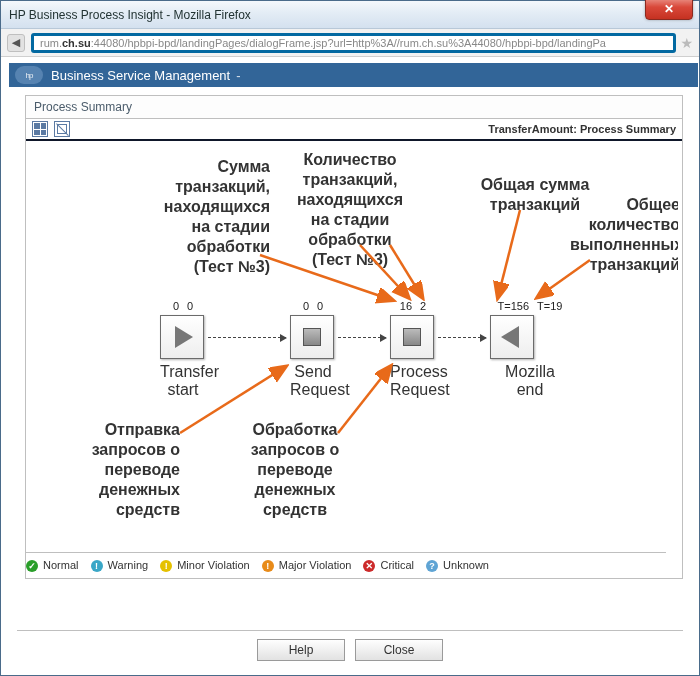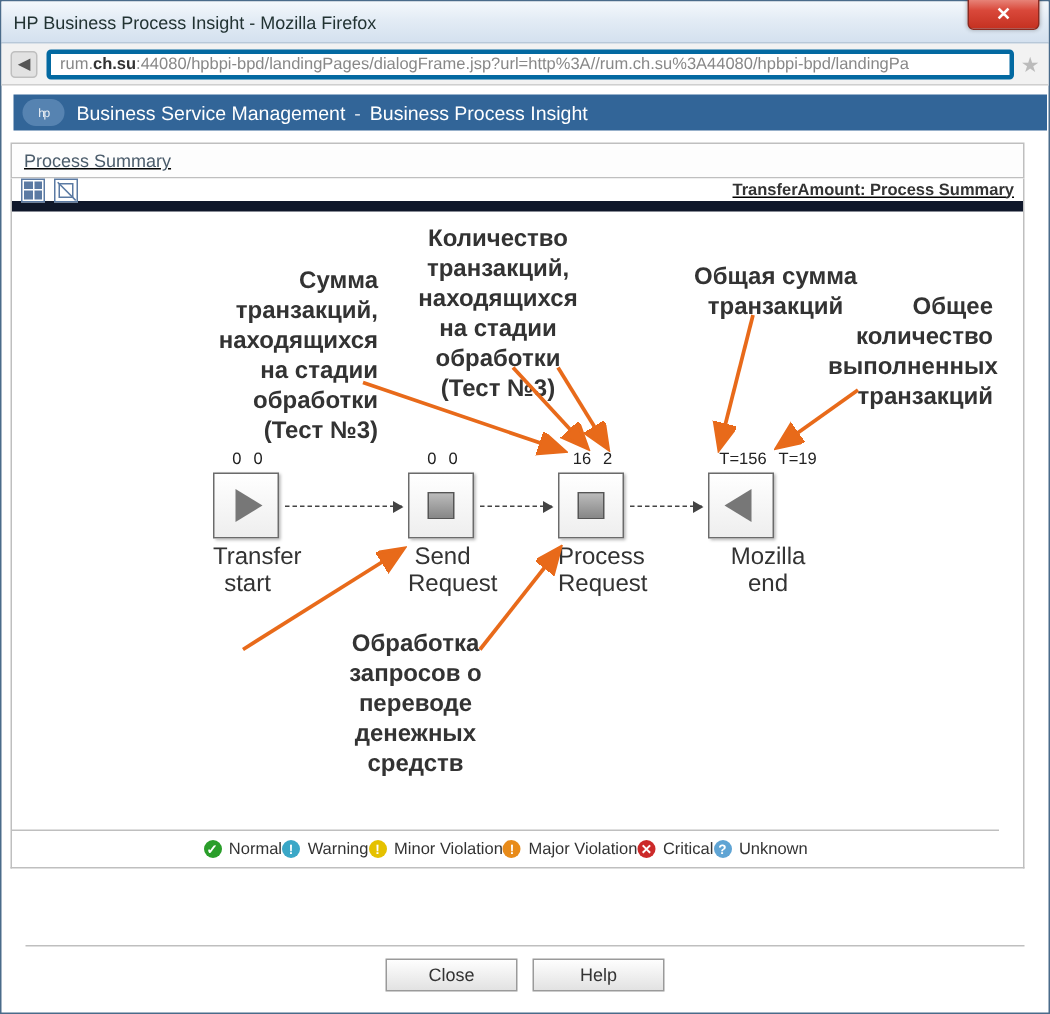--- a/index.html
+++ b/index.html
@@ -26,24 +26,24 @@
   .url-star { margin-left: 4px; color: #bbb; font-size: 14px; }
 
   
   .hp-band { background: #326598; color: #fff; height: 24px; margin: 6px 1px 0 8px;
              display: flex; align-items: center; font-size: 13px; }
   .hp-logo { width: 28px; height: 18px; background: #5b87b4; border-radius: 10px; margin: 0 8px 0 6px;
              display: flex; align-items: center; justify-content: center; font-size: 8px; letter-spacing: -1px; color:#fff; opacity:.9;}
   .hp-band .sep { margin: 0 6px; opacity: .8; }
 
   
-  .content { margin: 8px 16px 0 6px; text-decoration: underline; }
+  .content { margin: 8px 16px 0 24px; }
   .section-head { border: 1px solid #bfbfbf; padding: 4px 8px; font-size: 12px; color: #4b5c6b; background:#fdfdfd; }
   .panel { border: 1px solid #bfbfbf; border-top: none; padding: 0 0 8px 0; position: relative; height: 460px; background:#fff;}
-  .toolbar-row { display: flex; align-items: center; height: 22px; padding: 4px 6px; border-bottom: 7px solid #0f172a; }
+  .toolbar-row { display: flex; align-items: center; height: 22px; padding: 4px 6px; border-bottom: 2px solid #0f172a; }
   .tb-icon { width: 16px; height: 16px; border: 1px solid #5b7aa3; margin-right: 6px; display: grid;
              grid-template-columns: 1fr 1fr; grid-template-rows: 1fr 1fr; padding: 1px; gap: 1px; background:#fff;}
   .tb-icon div { background: #5b7aa3; }
   .tb-icon.diag { grid-template-columns: 1fr; grid-template-rows: 1fr; position: relative; padding:0; }
   .tb-icon.diag::before { content:""; position:absolute; inset:2px; border:1px solid #5b7aa3;}
   .tb-icon.diag::after { content:""; position:absolute; width:120%; height:1px; background:#5b7aa3; top:50%; left:-10%; transform: rotate(45deg);}
   .breadcrumb { margin-left: auto; font-size: 11px; font-weight: bold; color:#333; }
 
   
   .canvas { position: absolute; inset: 26px 4px 30px 4px; overflow: hidden; }
@@ -61,21 +61,21 @@
                   border-left:7px solid #444; border-top:4px solid transparent; border-bottom:4px solid transparent;}
 
   
   .ann { position: absolute; font-size: 16px; color: #333; font-weight: bold; text-align: center; line-height:1.25; }
 
   
   .ptr { position: absolute; stroke: #e86a1a; fill: #e86a1a; }
 
   
   .legend { position: absolute; left: 0; right: 16px; bottom: 6px; border-top: 1px solid #bfbfbf; padding-top: 6px;
-            display: flex; justify-content: center; font-size: 11px; color:#333;}
+            display: flex; gap: 12px; font-size: 11px; color:#333;}
   .legend span.ico { display:inline-flex; width:12px; height:12px; border-radius:50%; align-items:center; justify-content:center;
                      font-size:9px; color:#fff; font-weight:bold; margin-right:2px;}
   .i-normal { background:#2a9e2a;} .i-warn { background:#3aa7c7;} .i-minor{background:#e5c100;}
   .i-major { background:#e88b1a;} .i-crit{background:#cc2a2a;} .i-unk{background:#5fa4d4;}
 
   
   .dlg-buttons { position:absolute; left:0; right:0; bottom: 14px; display:flex; justify-content:center; gap:10px; }
   .btn { width: 88px; height: 22px; font-size: 12px; border: 1px solid #9a9a9a;
          background: linear-gradient(to bottom,#fefefe,#e2e2e2); color:#333; cursor:pointer; }
   .dlg-sep { position:absolute; left:16px; right:16px; bottom: 44px; border-top:1px solid #bfbfbf; }
@@ -103,21 +103,20 @@
       <b>ch.su</b>
       <span>:44080/hpbpi-bpd/landingPages/dialogFrame.jsp?url=http%3A//rum.ch.su%3A44080/hpbpi-bpd/landingPa</span>
     </div>
     <span class="url-star">★</span>
   </div>
 
   <div class="hp-band">
     <div class="hp-logo">hp</div>
     <span>Business Service Management</span>
     <span class="sep">-</span>
-    <span>Business Process Insight</span>
   </div>
 
   <div class="content">
     <div class="section-head">Process Summary</div>
 
     <div class="panel">
       <div class="toolbar-row">
         <div class="tb-icon">
             <div></div>
             <div></div>
@@ -173,38 +172,43 @@
                 <div class="inner-back"></div>
               </div>
               <div class="lbl">Mozilla end</div>
             </div>
           </div>
 
         <div class="arrow" style="left:178px; top:192px; width:78px;"></div>
         <div class="arrow" style="left:308px; top:192px; width:48px;"></div>
         <div class="arrow" style="left:408px; top:192px; width:48px;"></div>
 
-        <div class="ann" style="left:120px; top:33px;  width:120px; text-align:right;">Сумма
+        <div class="ann" style="left:120px; top:12px;  width:120px; text-align:right;">Сумма
 транзакций,
 находящихся
 на стадии
 обработки
 (Тест №3)</div>
         <div class="ann" style="left:260px; top:5px;  width:120px;">Количество
 транзакций,
 находящихся
 на стадии
 обработки
 (Тест №3)</div>
         <div class="ann" style="left:450px; top:30px; width:110px;">Общая сумма
 транзакций</div>
         <div class="ann" style="left:540px; top:50px; width:110px; text-align:right;">Общее
 количество
 выполненных
 транзакций</div>
+        <div class="ann" style="left:40px;  top:275px; width:110px; text-align:right;">Отправка
+запросов о
+переводе
+денежных
+средств</div>
         <div class="ann" style="left:210px; top:275px; width:110px;">Обработка
 запросов о
 переводе
 денежных
 средств</div>
 
         <svg class="ptr" style="left:0;top:0;" width="660" height="430">
           <defs>
               <marker id="ah" markerWidth="8" markerHeight="8" refX="6" refY="3" orient="auto">
             <path d="M0,0 L7,3 L0,6 Z" fill="#e86a1a"></path>
@@ -226,17 +230,17 @@
           <span><span class="ico i-minor">!</span><span> Minor Violation</span></span>
           <span><span class="ico i-major">!</span><span> Major Violation</span></span>
           <span><span class="ico i-crit">✕</span><span> Critical</span></span>
           <span><span class="ico i-unk">?</span><span> Unknown</span></span>
         </div>
     </div>
   </div>
 
   <div class="dlg-sep"></div>
   <div class="dlg-buttons">
+    <button class="btn">Help</button>
     <button class="btn">Close</button>
-    <button class="btn">Help</button>
   </div>
 
 </div>
 
 </body></html>

